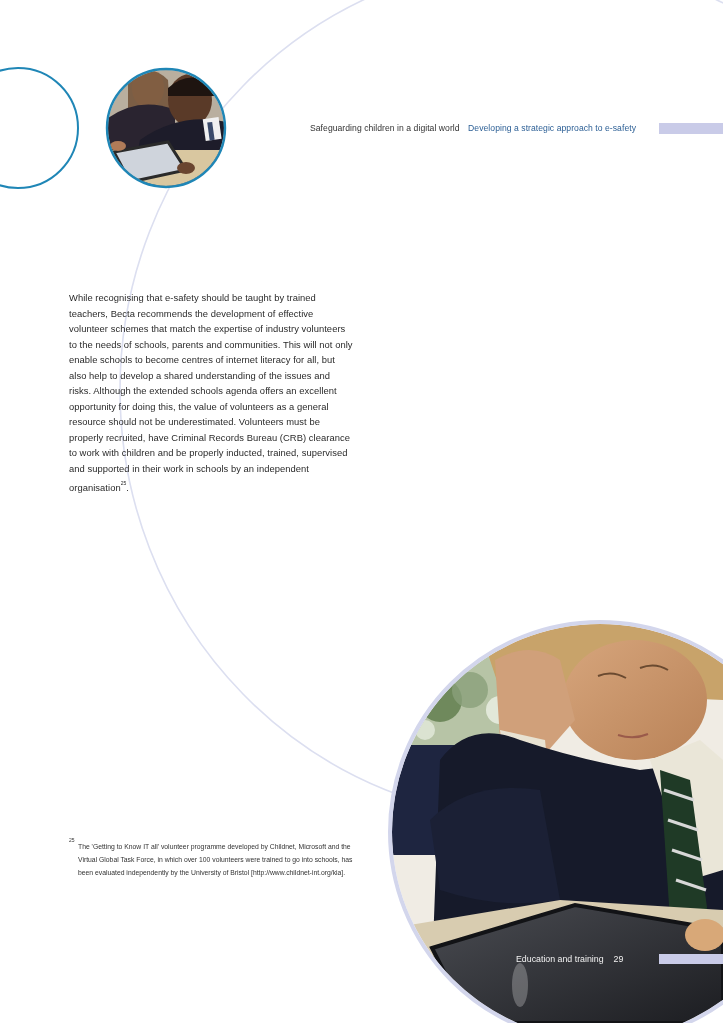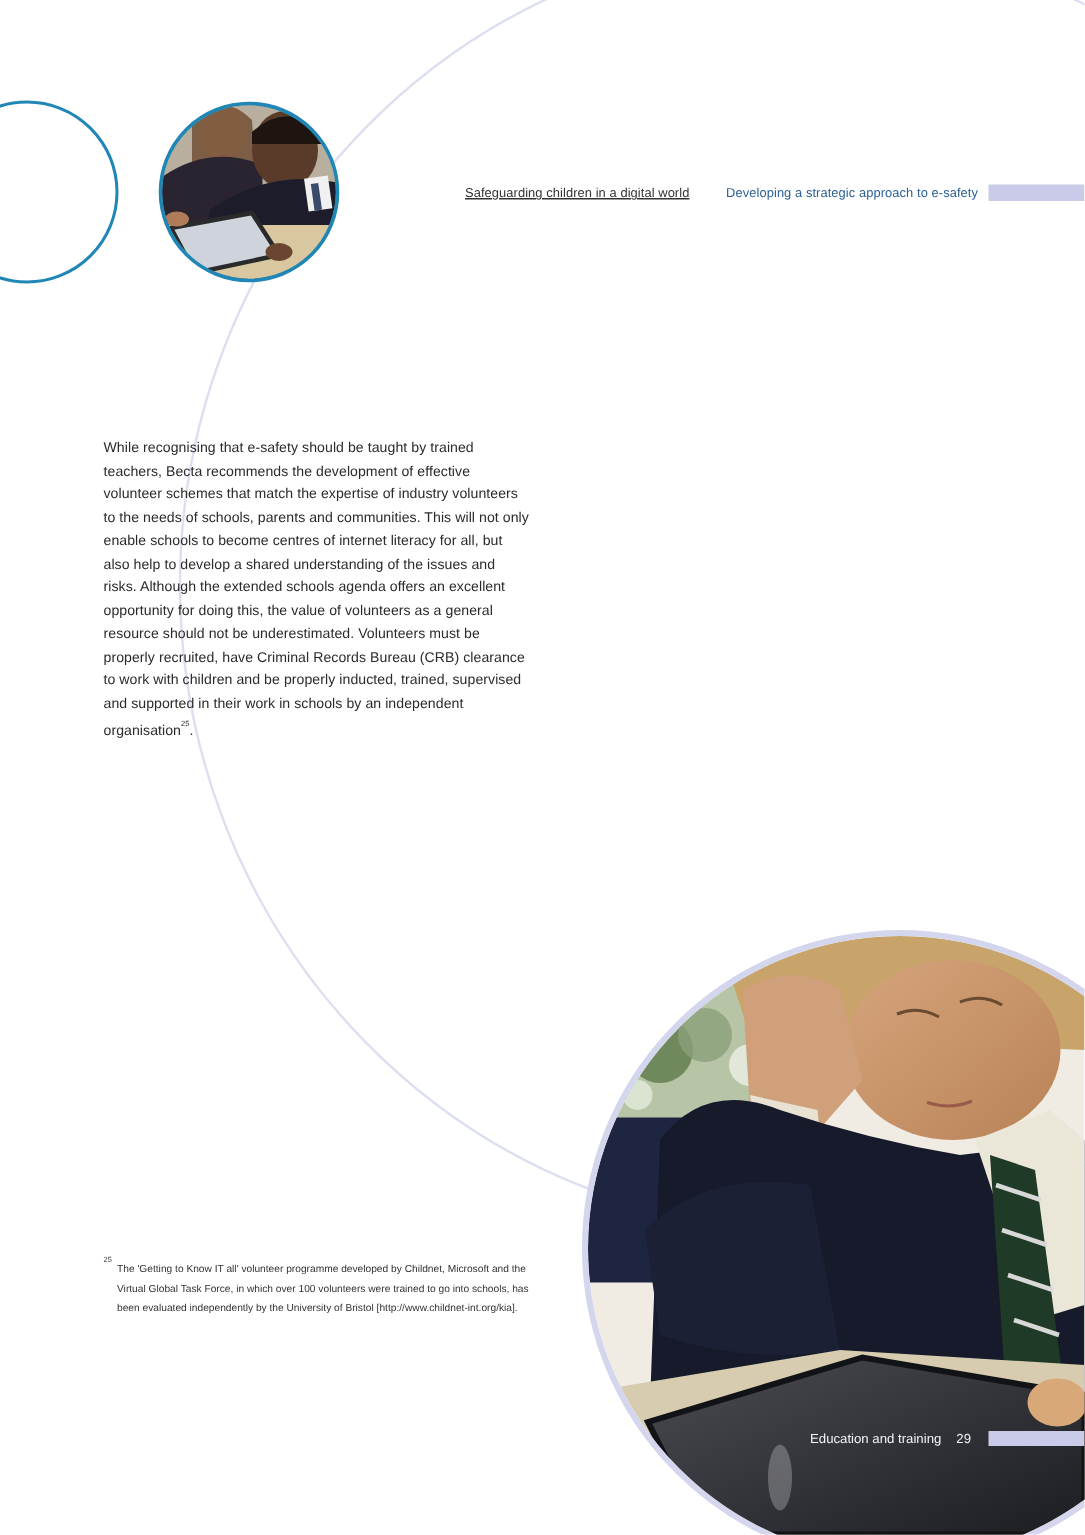--- a/index.html
+++ b/index.html
@@ -1,29 +1,29 @@
 <!DOCTYPE html>
 <html><head>
 <meta charset="utf-8">
 <style>
   html, body { margin: 0; padding: 0; background: #ffffff; }
   body { width: 723px; height: 1023px; position: relative; overflow: hidden;
          font-family: "Liberation Sans", "DejaVu Sans", sans-serif; color: #2a2a2a; }
   svg.deco { position: absolute; left: 0; top: 0; }
   .header-text { position: absolute; top: 123px; left: 310px; font-size: 8.6px; white-space: nowrap; letter-spacing: 0.05px; }
-  .header-section { color: #333333; text-decoration: underline; }
-  .header-chapter { color: #2c5f95; margin-left: 22px; }
+  .header-section { color: #333333; }
+  .header-chapter { color: #2c5f95; margin-left: 6px; }
   .header-bar { position: absolute; left: 659px; top: 123px; width: 64px; height: 11px; background: #c9cbe8; }
   .body-text { position: absolute; left: 69px; top: 290px; width: 285px; font-size: 9.4px; line-height: 15.5px; color: #2a2a2a; letter-spacing: 0.05px; }
   .body-text p { margin: 0 0 8px 0; }
   .body-text sup { font-size: 5px; vertical-align: 6px; }
   .footnote { position: absolute; left: 69px; top: 840px; width: 290px; font-size: 6.8px; line-height: 13.1px; color: #333333; }
   .footnote .fn-mark { position: absolute; left: 0; top: -3px; font-size: 5px; line-height: 6px; }
   .footnote .fn-body { padding-left: 9px; }
-  .footer-text { position: absolute; left: 540px; top: 954px; font-size: 8.8px; color: #f2f2f2; white-space: nowrap; }
+  .footer-text { position: absolute; left: 516px; top: 954px; font-size: 8.8px; color: #f2f2f2; white-space: nowrap; }
   .footer-num { margin-left: 10px; }
   .footer-bar { position: absolute; left: 659px; top: 954px; width: 64px; height: 10px; background: #c9cbe8; }
 </style>
 </head>
 <body>
 
 <svg class="deco" width="723" height="1023" viewBox="0 0 723 1023">
   <defs>
     <clipPath id="smallClip">
         <circle cx="166" cy="128" r="58"></circle>

